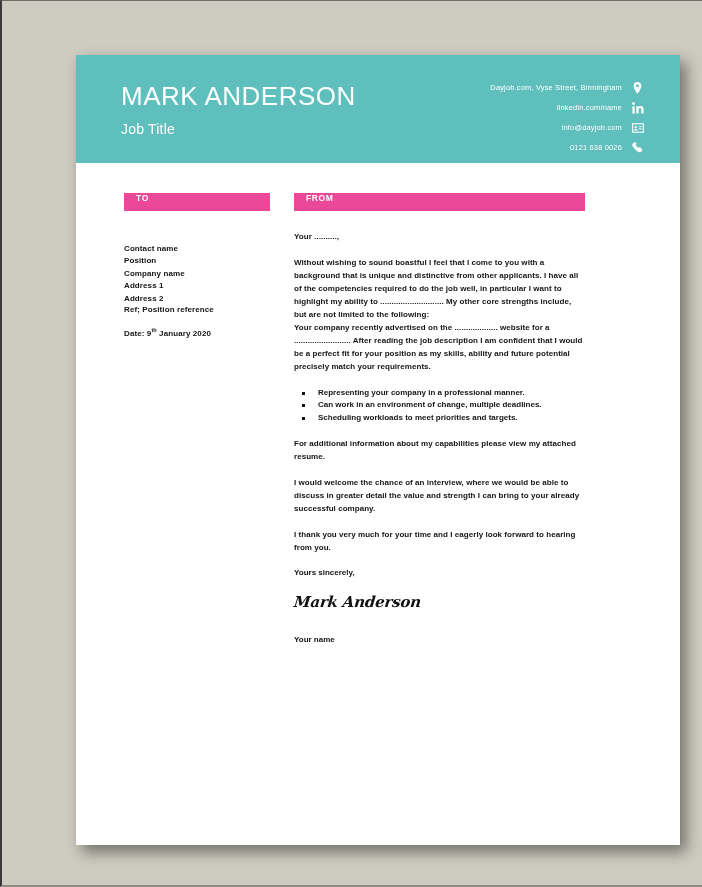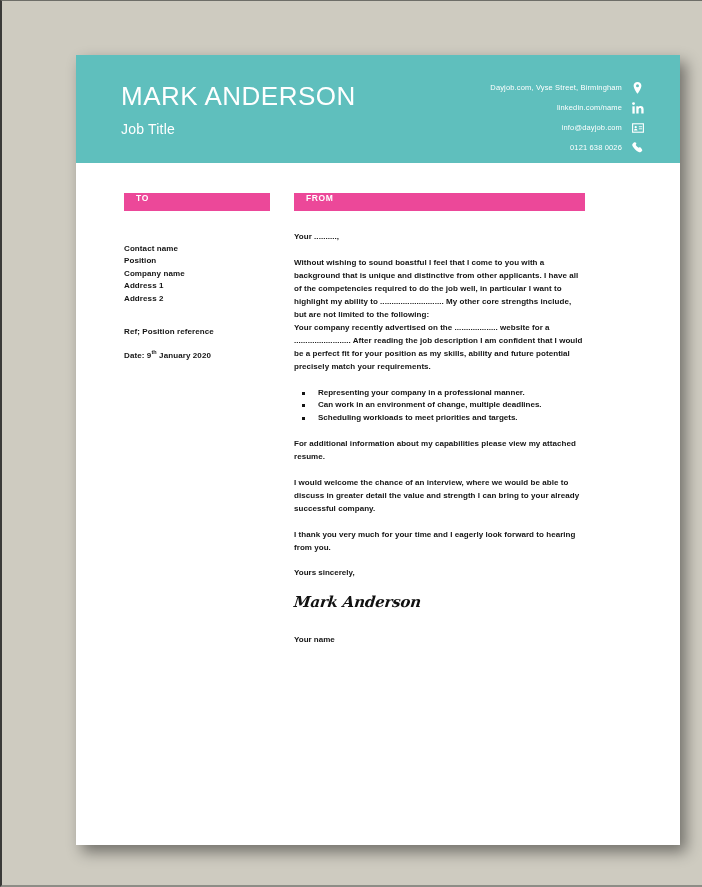--- a/index.html
+++ b/index.html
@@ -131,21 +131,21 @@
     font-size:8px;
     font-weight:bold;
     color:#141414;
     line-height:1.55;
     letter-spacing:0.1px;
   }
   .ref-line {
     font-size:8px;
     font-weight:bold;
     color:#141414;
-    margin-top:22px;
+    margin-top:0;
     letter-spacing:0.1px;
   }
   .date-line {
     font-size:8px;
     font-weight:bold;
     color:#141414;
     margin-top:13px;
     letter-spacing:0.1px;
   }
   .date-line sup { font-size:5.5px; vertical-align:super; }

